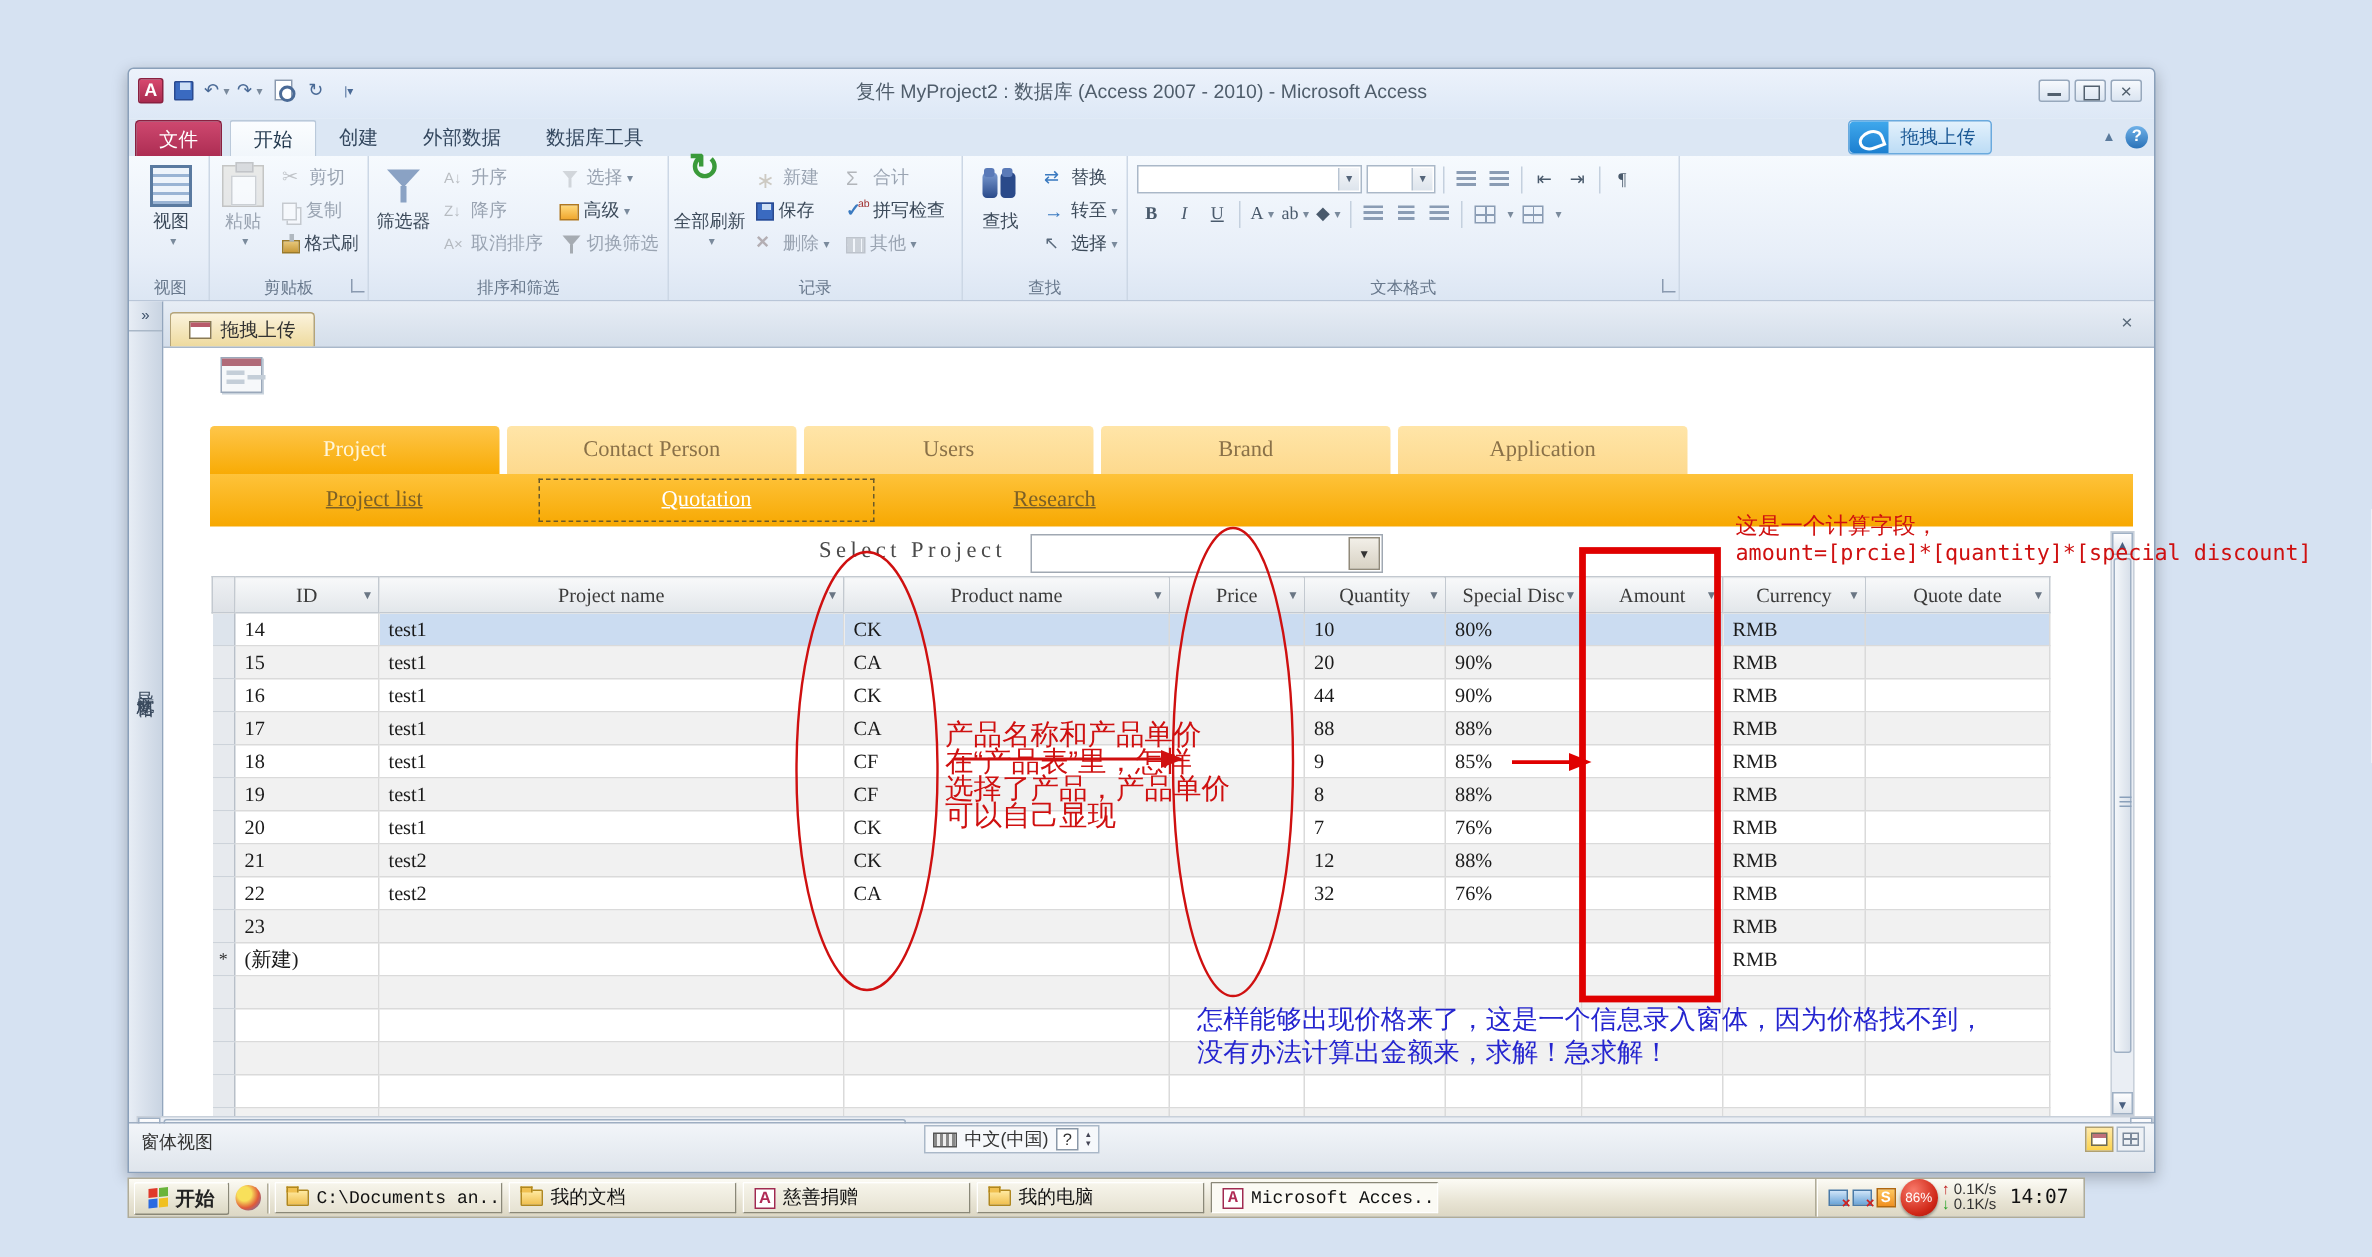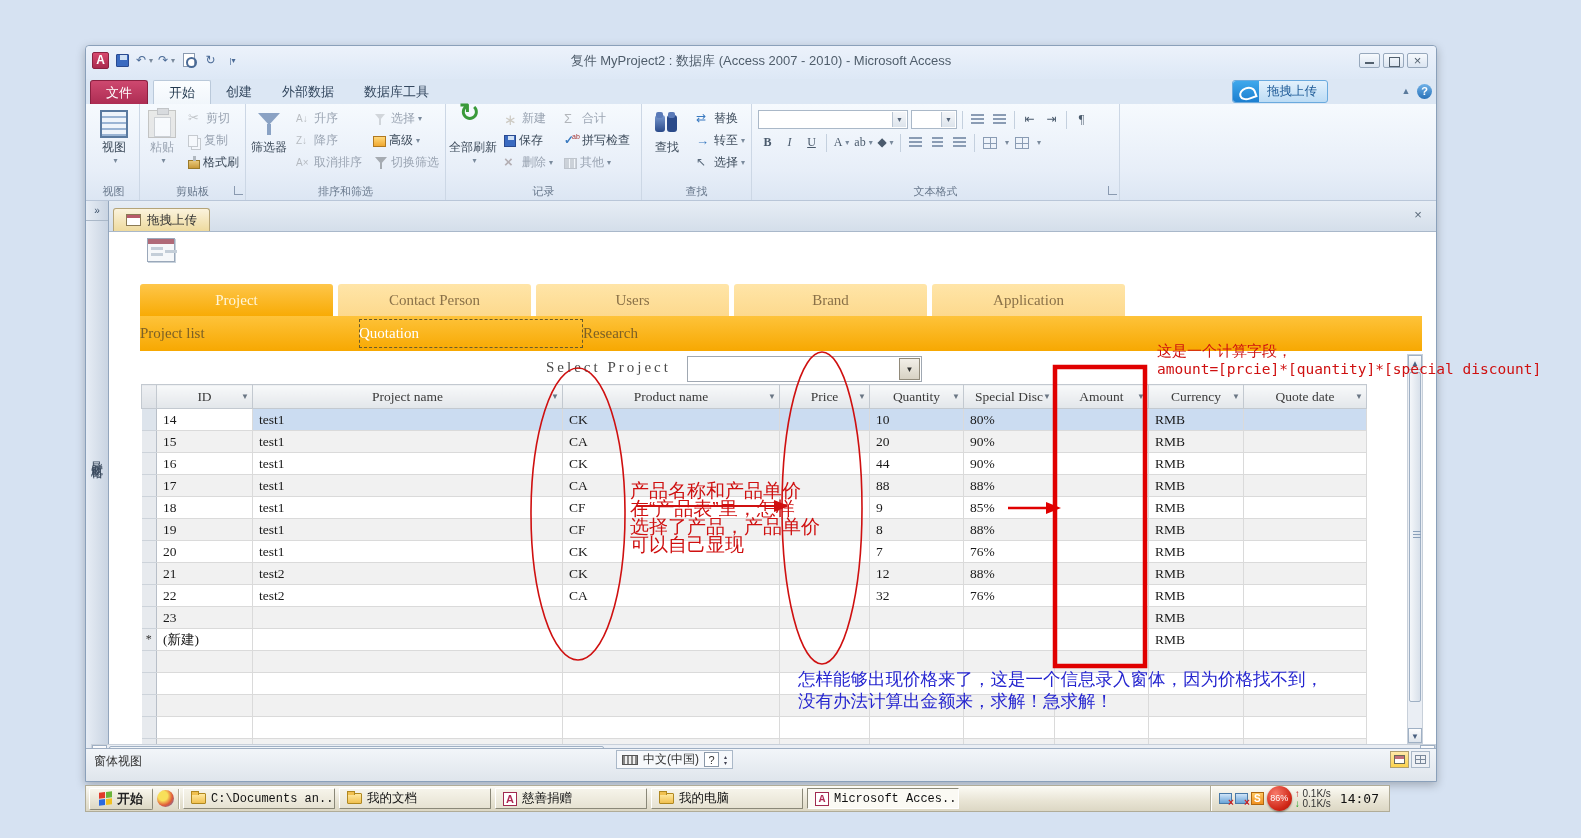--- a/index.html
+++ b/index.html
@@ -114,21 +114,21 @@
 .doc-close { position: absolute; right: 10px; top: 6px; font-size: 13px; color: #5a6a7a; width: 16px; text-align: center; }
 .formcanvas { position: absolute; left: 0; right: 0; top: 31px; bottom: 0; background: #fff; overflow: hidden; }
 .mini-icon { position: absolute; left: 38px; top: 6px; width: 28px; height: 24px; background: #f6f8fa; border: 1px solid #9aa8ba; box-shadow: 1px 1px 0 #c8d2dc; }
 .mini-icon:before { content:""; position:absolute; left:0; right:0; top:0; height:5px; background:#b06a78; }
 .mini-icon:after { content:""; position:absolute; left:3px; top:8px; width:12px; height:3px; background:#c4ced8; box-shadow:0 6px 0 #c4ced8, 14px 3px 0 #c4ced8; }
 
 
 .tab1 { position: absolute; top: 52px; height: 32px; width: 193px; background: linear-gradient(#ffe5a8,#fdd98d); color: #8a7148; font-family: "Liberation Serif", serif; font-size: 15px; line-height: 32px; text-align: center; border-radius: 3px 3px 0 0; }
 .tab1.active { background: linear-gradient(#fec64a,#f8ab05); color: #fff6da; }
 .goldbar { position: absolute; left: 31px; top: 84px; width: 1282px; height: 35px; background: linear-gradient(#fec33a,#f7a801); }
-.gb-item { position: absolute; top: 0; height: 35px; line-height: 35px; text-align: left; font-family: "Liberation Serif", serif; font-size: 15px; color: #7c6026; }
+.gb-item { position: absolute; top: 0; height: 35px; line-height: 35px; text-align: center; font-family: "Liberation Serif", serif; font-size: 15px; color: #7c6026; text-decoration: underline; }
 .gb-item.sel { color: #fff; }
 .gb-item.sel:after { content:""; position:absolute; left:0; right:0; top:3px; bottom:3px; border:1px dashed #6a5a2a; }
 .sel-label { position: absolute; left: 437px; top: 127px; font-family: "Liberation Serif", serif; font-size: 15px; letter-spacing: 3px; color: #4a4a4a; }
 .combo { position: absolute; left: 578px; top: 124px; width: 235px; height: 26px; background: #fff; border: 1px solid #a0a8b2; }
 .combo-btn { position: absolute; right: 1px; top: 1px; bottom: 1px; width: 21px; background: linear-gradient(#f2efe8,#d8d2c4); border: 1px solid #918a7a; font-size: 8px; color: #333; text-align: center; line-height: 21px; }
 
 
 .grid { position: absolute; left: 32px; top: 152px; border-collapse: collapse; table-layout: fixed; font-family: "Liberation Serif", serif; font-size: 13.5px; color: #1a1a1a; background: #fff; }
 .grid th { height: 24px; background: linear-gradient(#f8f9fa,#e2e6ea); border: 1px solid #c3c9d0; font-weight: normal; color: #3a3a3a; position: relative; overflow: hidden; white-space: nowrap; }
 .grid th .hdd { position: absolute; right: 3px; top: 7px; font-size: 8px; color: #6a7684; }

